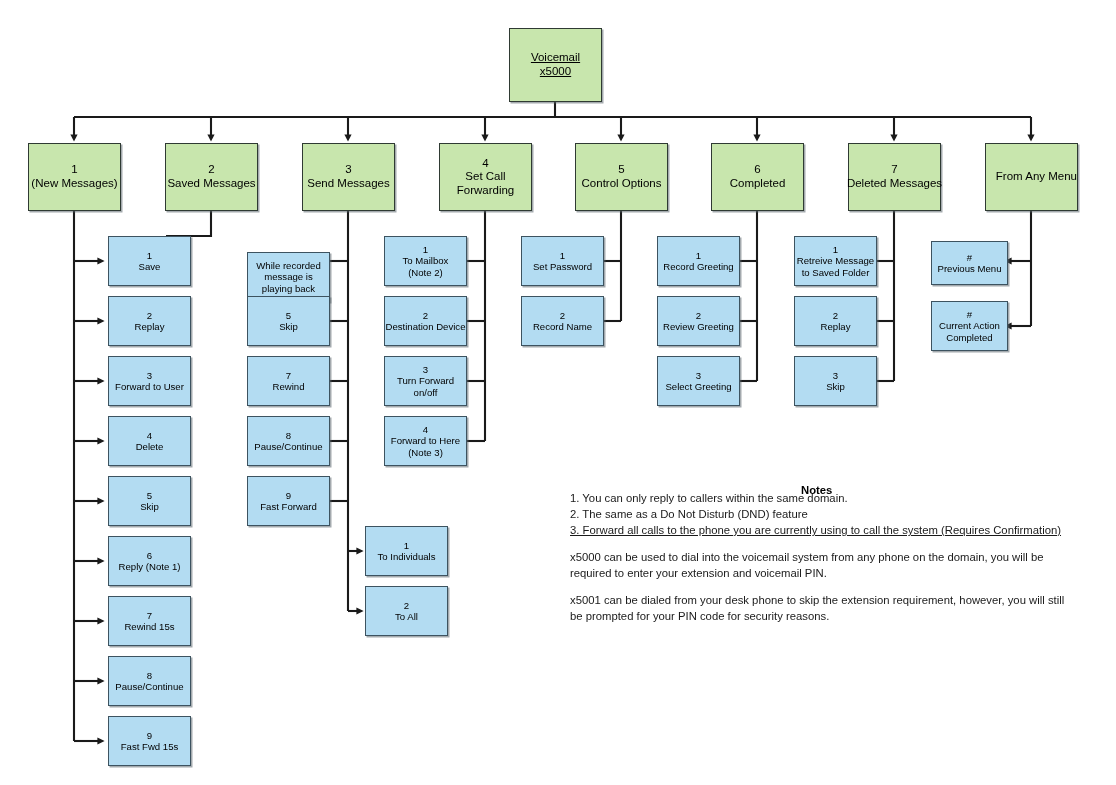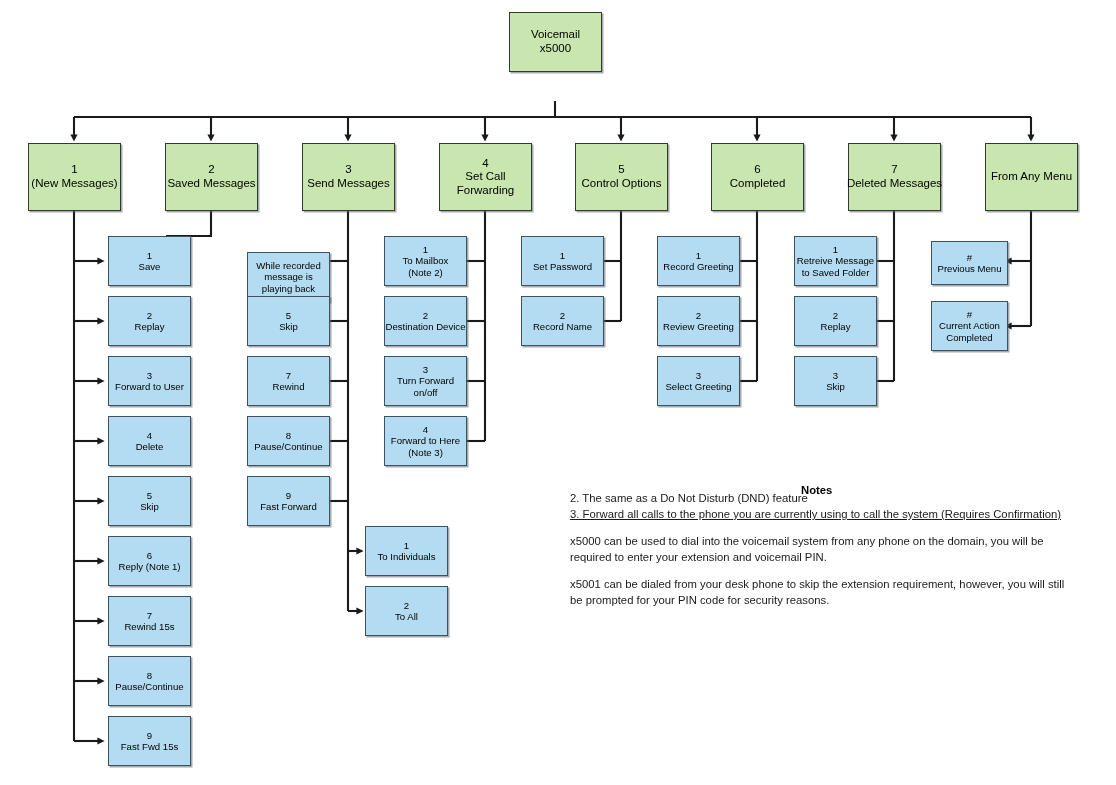--- a/index.html
+++ b/index.html
@@ -159,21 +159,21 @@
       <path d="M894,381 L871,381" marker-end="url(#arrowD)"></path>
     </g>
 
     <g stroke="#1a1a1a" stroke-width="2.1" fill="none">
       <path d="M1031,211 L1031,326"></path>
       <path d="M1031,261 L1008,261" marker-end="url(#arrowD)"></path>
       <path d="M1031,326 L1008,326" marker-end="url(#arrowD)"></path>
     </g>
   </svg>
 
-  <div class="node green root" style="left:509px; top:12px; width:93px; height:60px;">
+  <div class="node green root" style="left:509px; top:28px; width:93px; height:74px;text-decoration:underline;">
     <span class="ln">Voicemail</span>
     <span class="ln">x5000</span>
   </div>
 
   <div class="node green" style="left:28px; top:143px; width:93px; height:68px;">
     <span class="ln">1</span>
     <span class="ln">(New Messages)</span>
   </div>
 
   <div class="node green" style="left:165px; top:143px; width:93px; height:68px;">
@@ -199,21 +199,21 @@
   <div class="node green" style="left:711px; top:143px; width:93px; height:68px;">
     <span class="ln">6</span>
     <span class="ln">Completed</span>
   </div>
 
   <div class="node green" style="left:848px; top:143px; width:93px; height:68px;">
     <span class="ln">7</span>
     <span class="ln">Deleted Messages</span>
   </div>
 
-  <div class="node green" style="left:985px; top:143px; width:93px; height:68px;">
+  <div class="node green" style="left:985px; top:143px; width:93px; height:68px;align-items:flex-end;">
     <span class="ln">From Any Menu</span>
   </div>
 
   <div class="node blue" style="left:108px; top:236px; width:83px; height:50px;">
     <span class="ln">1</span>
     <span class="ln">Save</span>
   </div>
   <div class="node blue" style="left:108px; top:296px; width:83px; height:50px;">
     <span class="ln">2</span>
     <span class="ln">Replay</span>
@@ -333,20 +333,21 @@
     <span class="ln">Previous Menu</span>
   </div>
   <div class="node blue" style="left:931px; top:301px; width:77px; height:50px;">
     <span class="ln">#</span>
     <span class="ln mlines">Current Action<br>Completed</span>
   </div>
 
   <div class="notes-title" style="left:801px; top:484px;">Notes</div>
 
   <div class="notes nwrap" style="left:570px; top:490px;">
+    <p>1. You can only reply to callers within the same domain.</p>
     <p>2. The same as a Do Not Disturb (DND) feature</p>
     <p style="white-space:nowrap;text-decoration:underline;">3. Forward all calls to the phone you are currently using to call the system (Requires Confirmation)</p>
     <div class="gap"></div>
     <p>x5000 can be used to dial into the voicemail system from any phone on the domain, you will be required to enter your extension and voicemail PIN.</p>
     <div class="gap"></div>
     <p>x5001 can be dialed from your desk phone to skip the extension requirement, however, you will still be prompted for your PIN code for security reasons.</p>
   </div>
 
 </div>
 

